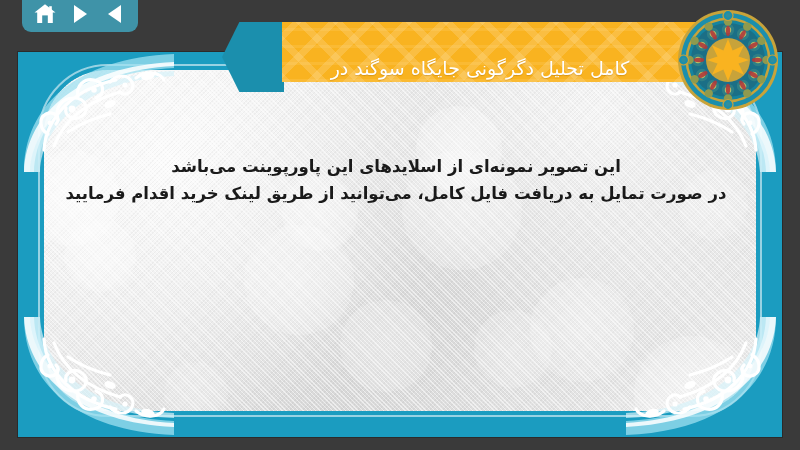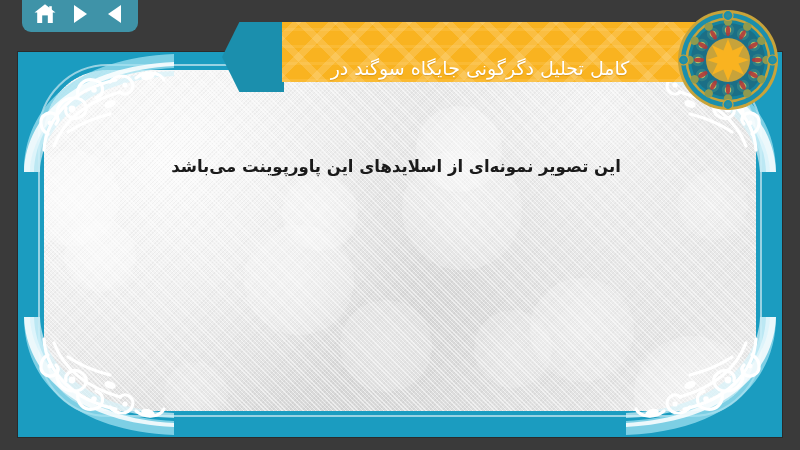--- a/index.html
+++ b/index.html
@@ -357,20 +357,21 @@
           <circle cx="101" cy="31" r="2.6"></circle>
           <circle cx="26" cy="69" r="2.4"></circle>
           <ellipse cx="124" cy="22" rx="7" ry="4" transform="rotate(-16 124 22)"></ellipse>
           <ellipse cx="86" cy="50" rx="6" ry="3.4" transform="rotate(-22 86 50)"></ellipse>
         </g>
       </svg>
     </div>
 
     <div id="body-text">
       <span class="body-line">این تصویر نمونه‌ای از اسلایدهای این پاورپوینت می‌باشد</span>
+      <span class="body-line">در صورت تمایل به دریافت فایل کامل، می‌توانید از طریق لینک خرید اقدام فرمایید</span>
     </div>
 
   </div>
 
   <div id="title-banner">
     <div id="banner-tail"></div>
     <div id="banner-body">
       <div id="banner-pattern"></div>
       <div id="banner-text">
         <span class="title-line">کامل تحلیل دگرگونی جایگاه سوگند در</span>

